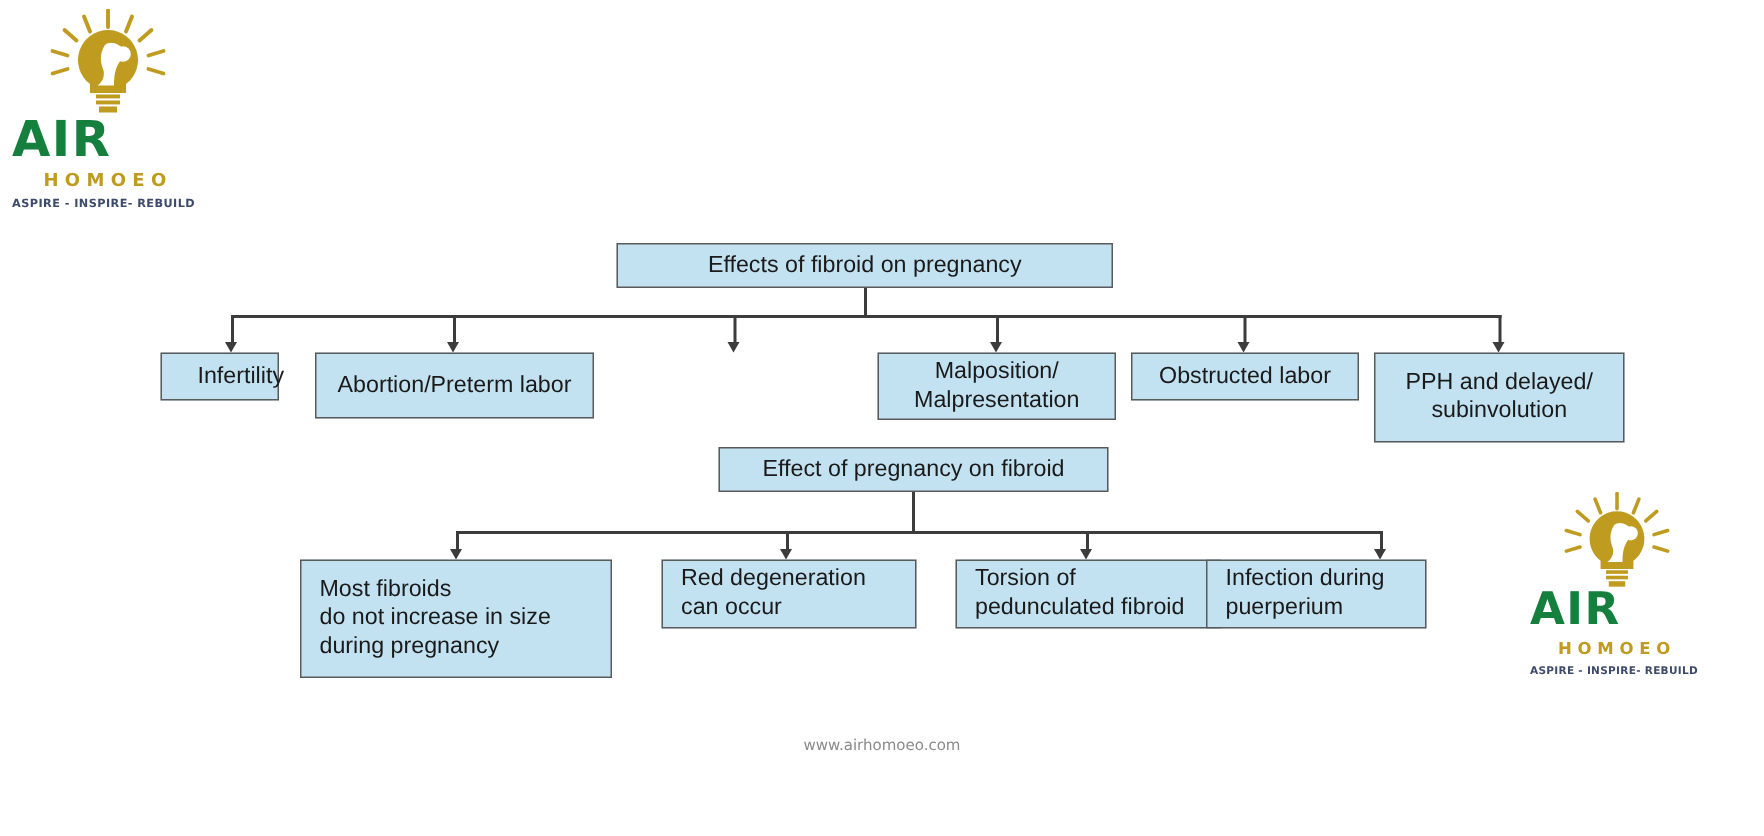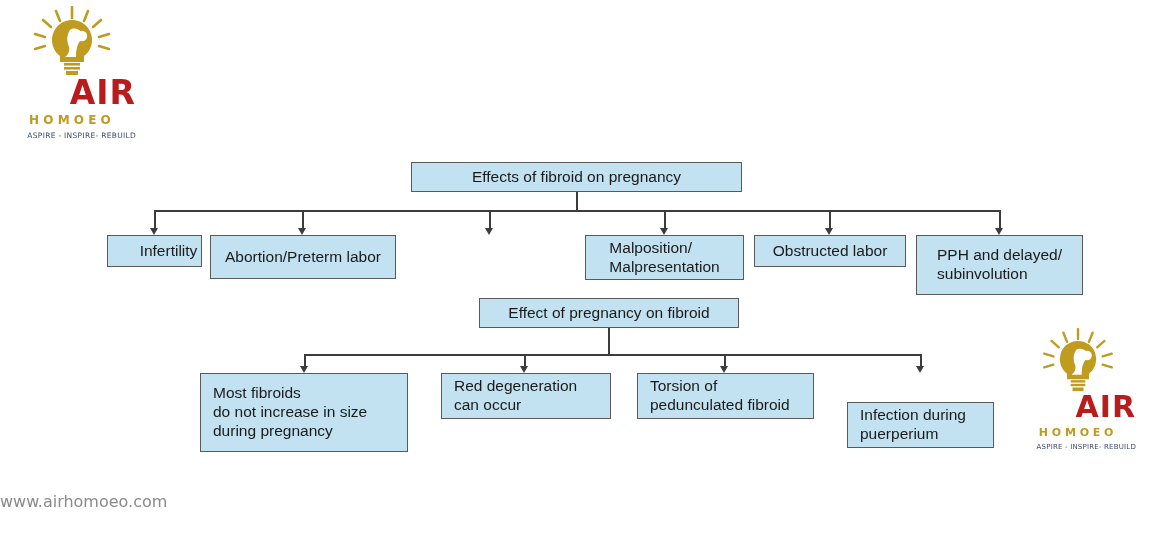--- a/index.html
+++ b/index.html
@@ -15,86 +15,86 @@
 
   #canvas { position: absolute; inset: 0; }
 
   
   .logo { position: absolute; }
   .logo-top { left: 8px; top: 6px; width: 128px; }
   .logo-bottom { left: 1020px; top: 328px; width: 116px; }
 
   .logo-mark { display: block; margin: 0 auto; }
   .logo-air {
-    text-align: right;
+    text-align: left;
     font-family: "DejaVu Sans", sans-serif;
     font-weight: 700;
-    color: #b91c1c;
+    color: #15803d;
     letter-spacing: 1px;
     line-height: 1;
   }
   .logo-top .logo-air { font-size: 33px; margin-top: -2px; }
   .logo-bottom .logo-air { font-size: 30px; margin-top: -2px; }
 
   .logo-homoeo {
     text-align: center;
     font-family: "DejaVu Sans", sans-serif;
     font-weight: 700;
     color: #bf9b20;
     line-height: 1;
   }
   .logo-top .logo-homoeo { font-size: 12px; letter-spacing: 4.2px; margin-top: 5px; }
   .logo-bottom .logo-homoeo { font-size: 11px; letter-spacing: 3.8px; margin-top: 5px; }
 
   .logo-tagline {
-    text-align: right;
-    font-family: "DejaVu Sans", sans-serif;
-    font-weight: 400;
+    text-align: left;
+    font-family: "DejaVu Sans", sans-serif;
+    font-weight: 700;
     color: #3d4a6b;
     line-height: 1;
   }
   .logo-top .logo-tagline { font-size: 7.5px; letter-spacing: 0.3px; margin-top: 6px; }
   .logo-bottom .logo-tagline { font-size: 7px; letter-spacing: 0.2px; margin-top: 6px; }
 
   
   .node {
     position: absolute;
     background: #c3e2f1;
     border: 1.6px solid #5a5a5a;
     color: #1a1a1a;
     font-size: 15.5px;
     line-height: 1.22;
     display: flex;
     align-items: center;
     padding: 4px 8px;
     white-space: pre-line;
   }
-  .node.center { justify-content: center; text-align: left; }
+  .node.center { justify-content: center; text-align: center; }
   .node.left   { justify-content: flex-start; text-align: left; }
 
   
   .line { position: absolute; background: #3c3c3c; }
   .vline { width: 1.6px; }
   .hline { height: 1.6px; }
 
   .arrow {
     position: absolute;
     width: 0; height: 0;
     border-left: 4.5px solid transparent;
     border-right: 4.5px solid transparent;
     border-top: 7px solid #3c3c3c;
   }
 
   
   .footer {
     position: absolute;
     left: 0; right: 0;
     top: 492px;
-    text-align: left;
-    font-size: 16px;
+    text-align: center;
+    font-size: 10px;
     color: #8a8a8a;
     font-family: "DejaVu Sans", sans-serif;
   }
 </style>
 </head>
 <body>
 
 <div id="canvas">
 
   <div class="logo logo-top">
@@ -163,21 +163,21 @@
 
   <div class="line vline" style="left:664px; top:210px; height:20px;"></div>
   <div class="arrow" style="left:660px; top:228px;"></div>
 
   <div class="line vline" style="left:829px; top:210px; height:20px;"></div>
   <div class="arrow" style="left:825px; top:228px;"></div>
 
   <div class="line vline" style="left:999px; top:210px; height:20px;"></div>
   <div class="arrow" style="left:995px; top:228px;"></div>
 
-  <div class="node center" style="left:107px; top:235px; width:95px; height:32px;padding-left:36px;">Infertility</div>
+  <div class="node center" style="left:107px; top:235px; width:79px; height:32px;padding-left:36px;">Infertility</div>
 
   <div class="node center" style="left:210px; top:235px; width:186px; height:44px;">Abortion/Preterm labor</div>
 
 
   <div class="node center" style="left:585px; top:235px; width:159px; height:45px;">Malposition/
 Malpresentation</div>
 
   <div class="node center" style="left:754px; top:235px; width:152px; height:32px;">Obstructed labor</div>
 
   <div class="node center" style="left:916px; top:235px; width:167px; height:60px;">PPH and delayed/
@@ -203,18 +203,18 @@
   <div class="node left" style="left:200px; top:373px; width:208px; height:79px; padding-left:12px;">Most fibroids
 do not increase in size
 during pregnancy</div>
 
   <div class="node left" style="left:441px; top:373px; width:170px; height:46px; padding-left:12px;">Red degeneration
 can occur</div>
 
   <div class="node left" style="left:637px; top:373px; width:177px; height:46px; padding-left:12px;">Torsion of
 pedunculated fibroid</div>
 
-  <div class="node left" style="left:847px; top:373px; width:147px; height:46px; padding-left:12px;margin-top:29px;">Infection during
+  <div class="node left" style="left:804px; top:373px; width:147px; height:46px; padding-left:12px;">Infection during
 puerperium</div>
 
   <div class="footer">www.airhomoeo.com</div>
 
 </div>
 
 </body></html>

